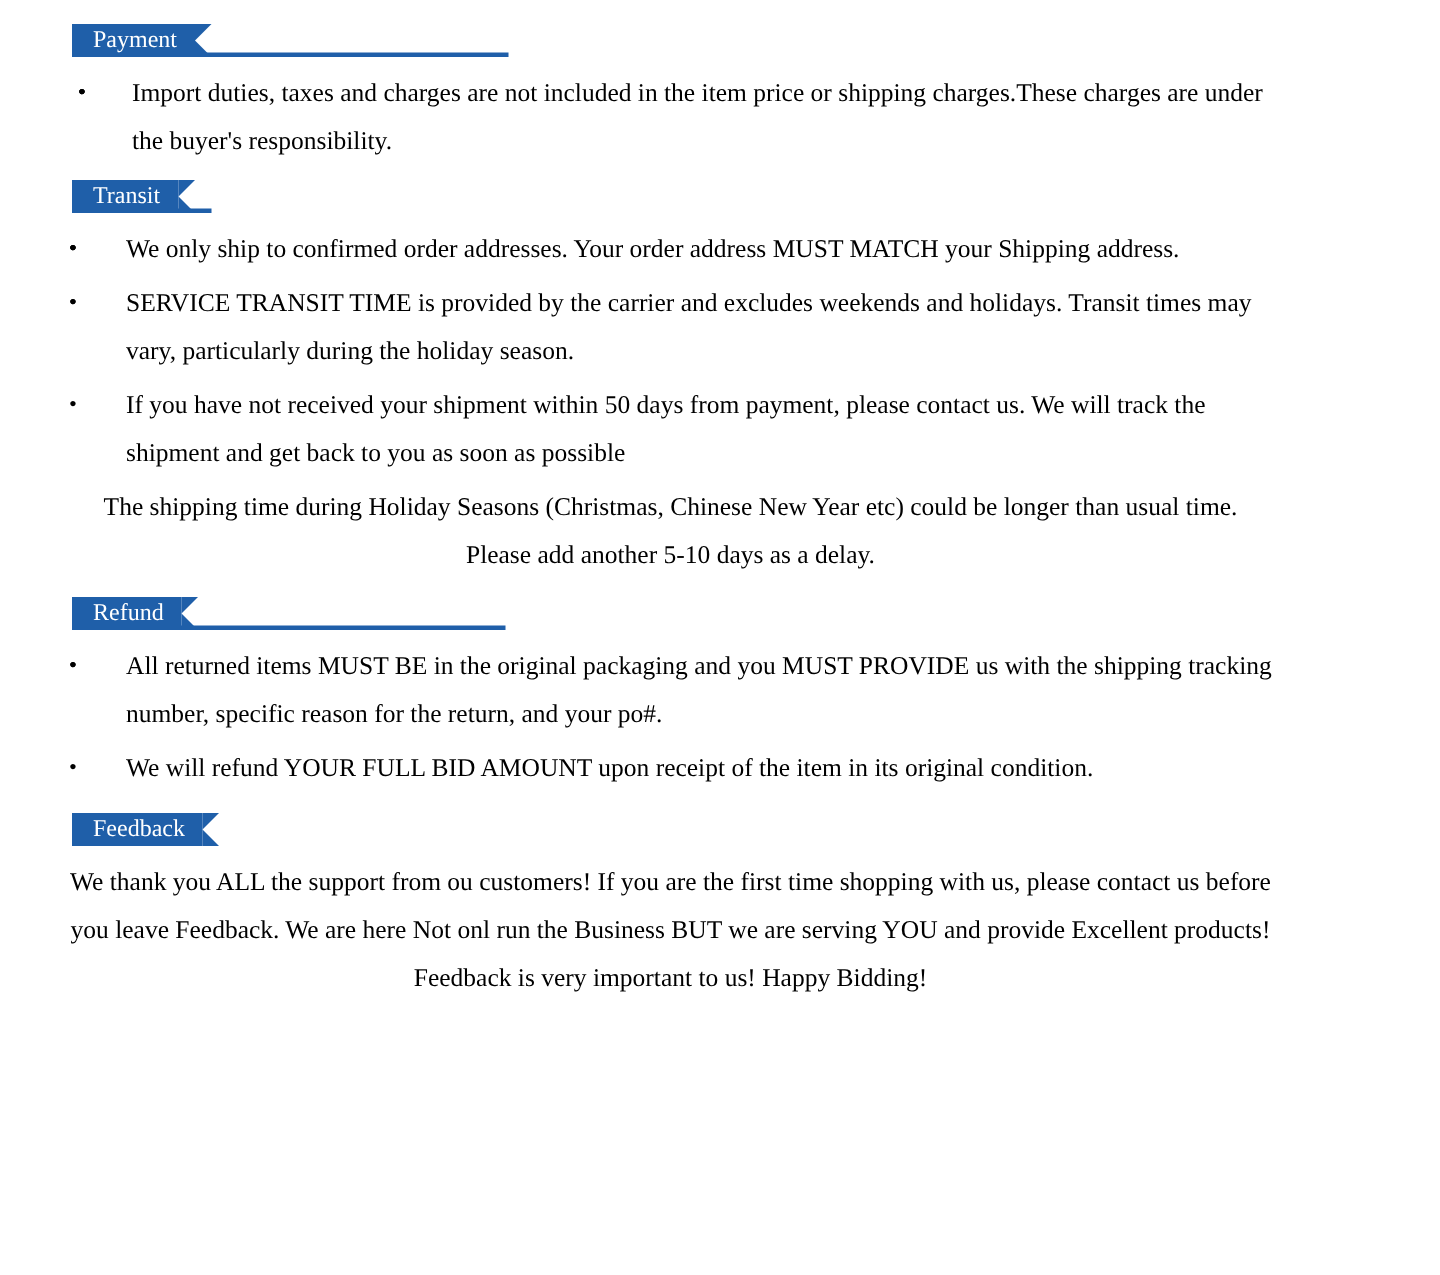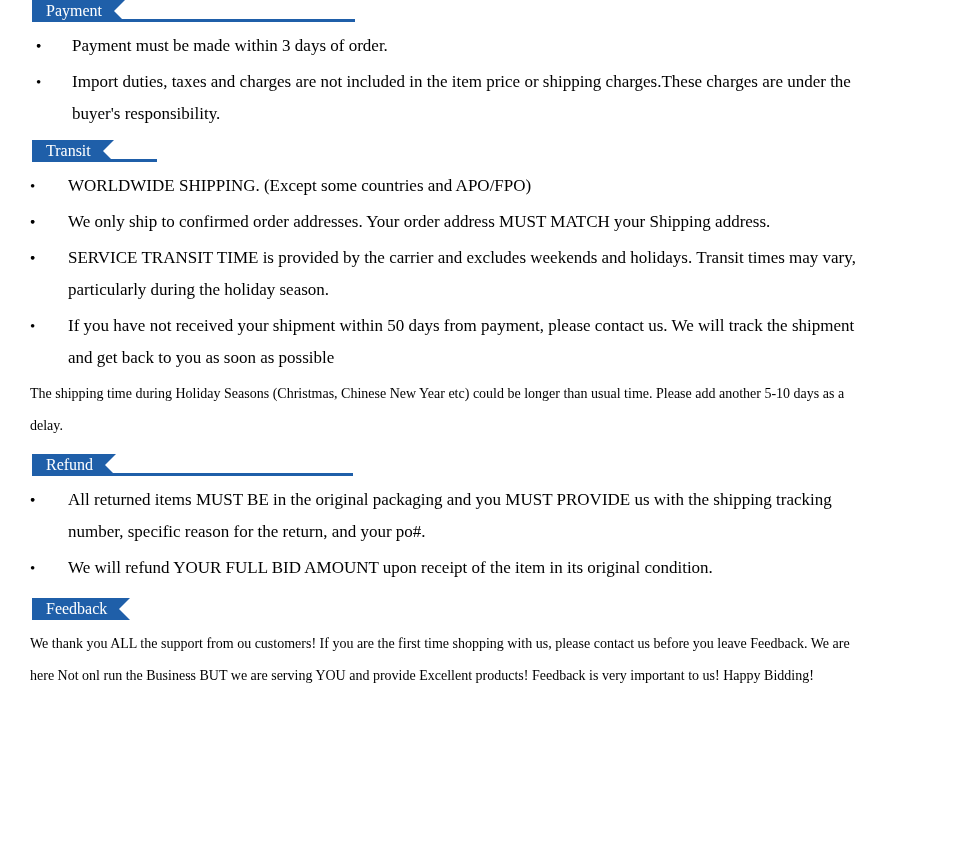--- a/index.html
+++ b/index.html
@@ -12,21 +12,21 @@
     height: 850px;
     font-family: "Liberation Serif", serif;
     color: #000000;
     overflow: hidden;
   }
   .page {
     position: relative;
     width: 868px;
     height: 850px;
     box-sizing: border-box;
-    padding: 0;
+    padding: 16px;
   }
 
   
   .section-head {
     position: relative;
     height: 26px;
     margin: 0 0 4px 0;
     padding-left: 32px;
   }
   .banner {
@@ -85,24 +85,25 @@
     color: #000;
   }
   ul.bullets.tight > li {
     padding-left: 68px;
   }
   ul.bullets.tight > li .dot {
     left: 30px;
   }
   p.plain {
     margin: 0 4px 2px 0;
-    font-size: 14px;
+    font-size: 17px;
     line-height: 32px;
     padding-left: 30px;
     text-indent: 0;
+    text-align: center;
   }
   .sec {
     margin-bottom: 2px;
   }
   .spacer-6 { height: 6px; }
   .spacer-10 { height: 10px; }
 </style>
 </head>
 <body>
 
@@ -114,21 +115,20 @@
       <div class="section-head">
         <span class="banner">Payment</span>
       </div>
     </div>
     <ul class="bullets">
       <li>
         <span class="dot">•</span>
       </li>
       <li>
         <span class="dot">•</span>
-        <span>Payment must be made within 3 days of order.</span>
       </li>
       <li>
         <span class="dot">•</span>
         <span>Import duties, taxes and charges are not included in the item price or shipping charges.These charges are under the buyer's responsibility.</span>
       </li>
       <li>
         <span class="dot">•</span>
       </li>
     </ul>
   </div>
@@ -138,21 +138,20 @@
   <div class="sec">
     <div class="head-wrap">
       <div class="head-line" style="left:32px; right:711px;"></div>
       <div class="section-head">
         <span class="banner">Transit</span>
       </div>
     </div>
     <ul class="bullets tight">
       <li>
         <span class="dot">•</span>
-        <span>WORLDWIDE SHIPPING. (Except some countries and APO/FPO)</span>
       </li>
       <li>
         <span class="dot">•</span>
       </li>
       <li>
         <span class="dot">•</span>
         <span>We only ship to confirmed order addresses. Your order address MUST MATCH your Shipping address.</span>
       </li>
       <li>
         <span class="dot">•</span>

